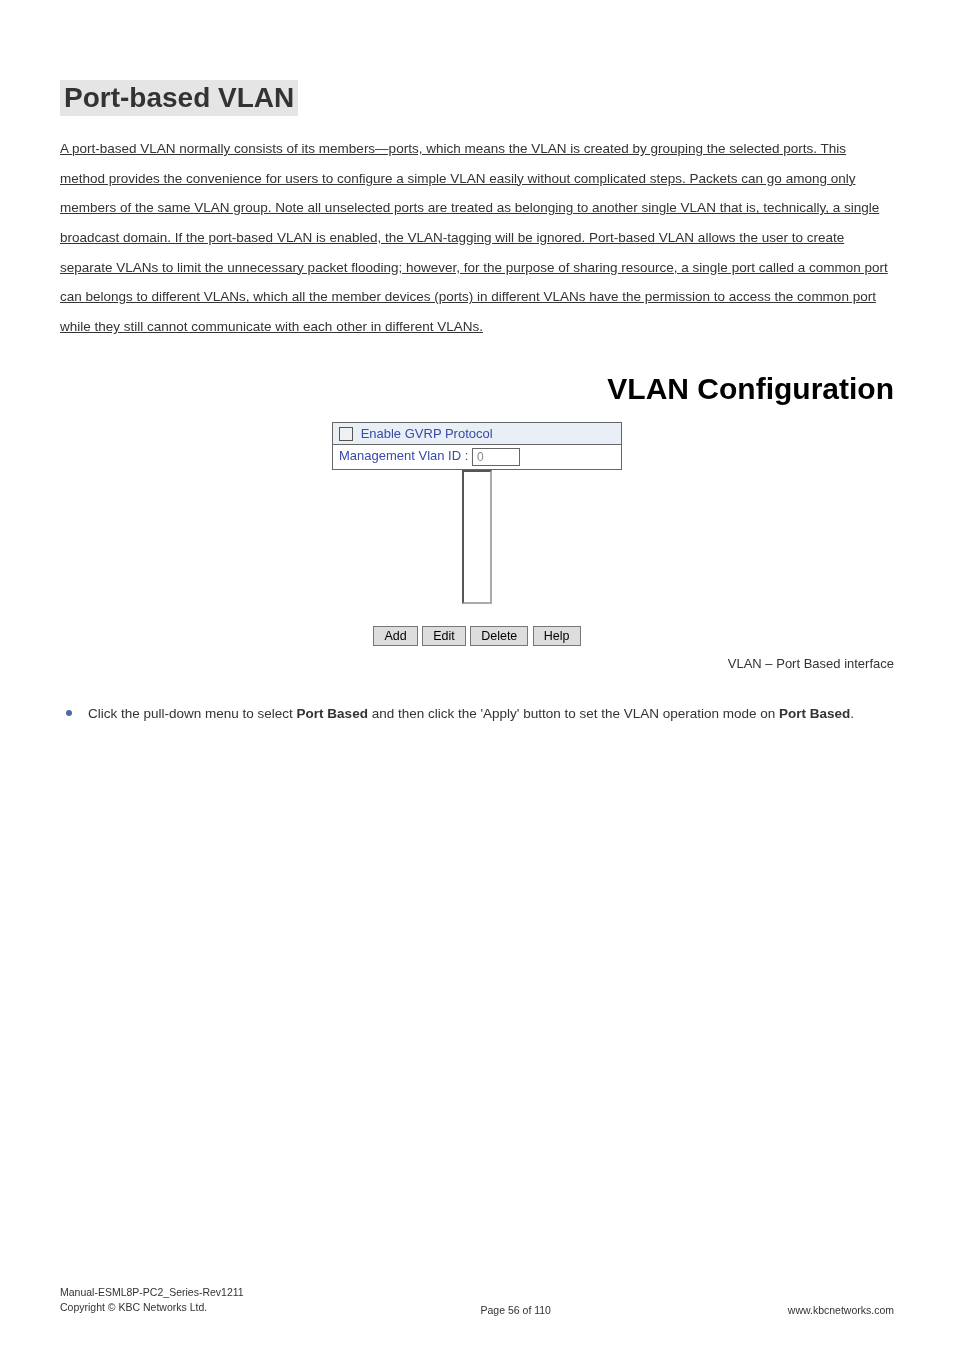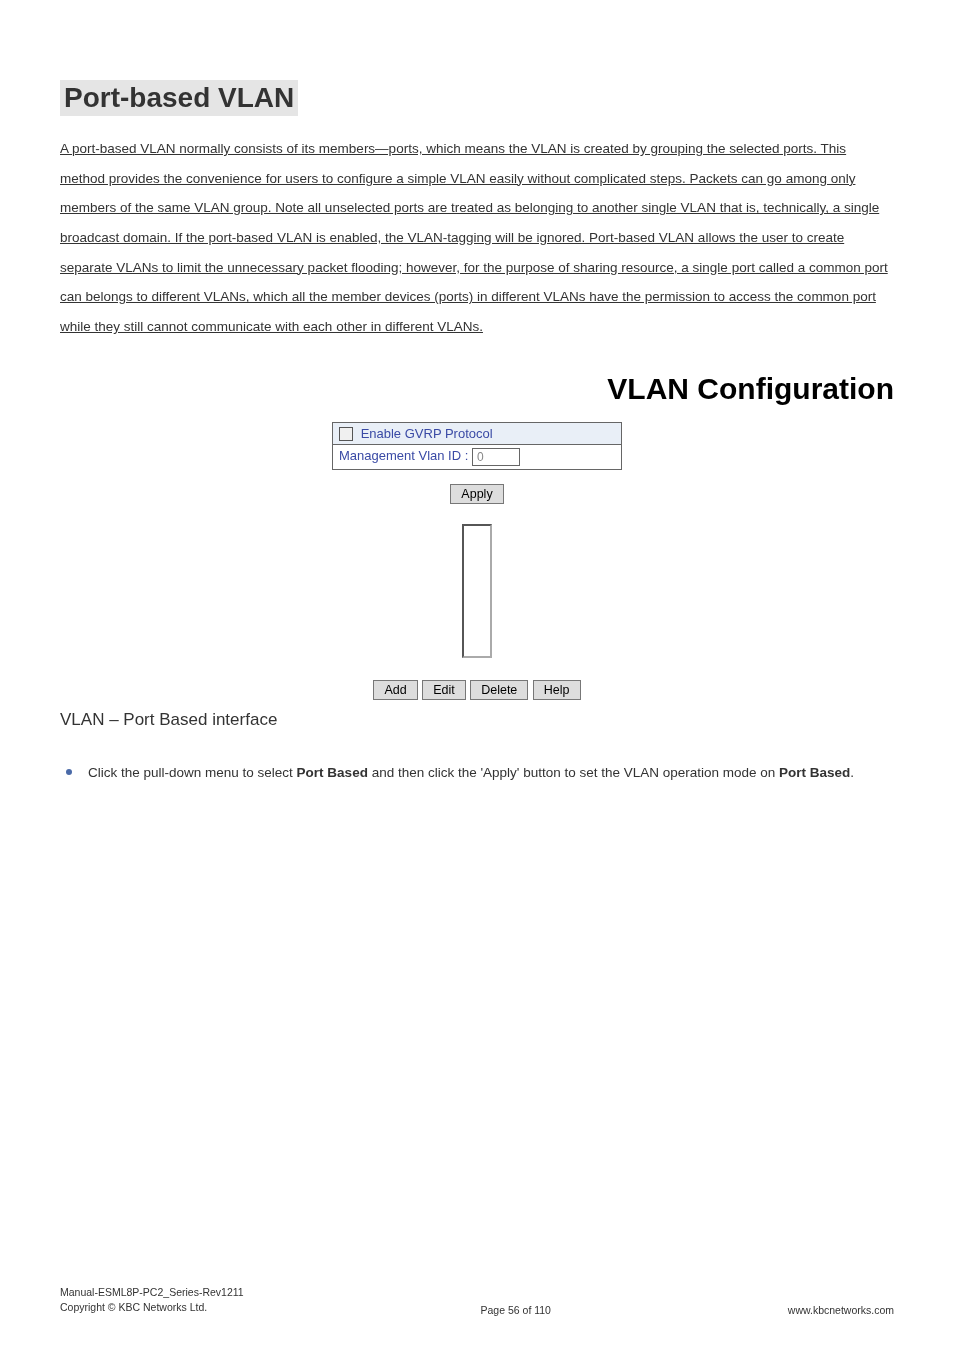--- a/index.html
+++ b/index.html
@@ -129,22 +129,22 @@
     width: 26px;
     height: 130px;
     border: 2px inset #aaa;
     background: #fff;
     margin: 0 auto 22px auto;
   }
   .btn-row {
     margin-bottom: 10px;
   }
   .caption {
-    text-align: left;
-    font-size: 17px;
+    text-align: right;
+    font-size: 13px;
     margin: 6px 0 28px 0;
   }
   .bullets {
     list-style: none;
     padding: 0;
     margin: 0 0 40px 0;
   }
   .bullets li {
     position: relative;
     padding-left: 28px;
@@ -199,23 +199,20 @@
       </tr>
       <tr>
         <td>
           <span>Management Vlan ID : </span>
           <span class="text-input">0</span>
         </td>
       </tr>
     </tbody>
       </table>
 
-    <div class="center apply-row">
-      <span class="btn">Apply</span>
-    </div>
 
     <div class="listbox"></div>
 
     <div class="center btn-row">
       <span class="btn">Add</span>
       <span class="btn">Edit</span>
       <span class="btn">Delete</span>
       <span class="btn">Help</span>
     </div>
   </div>

